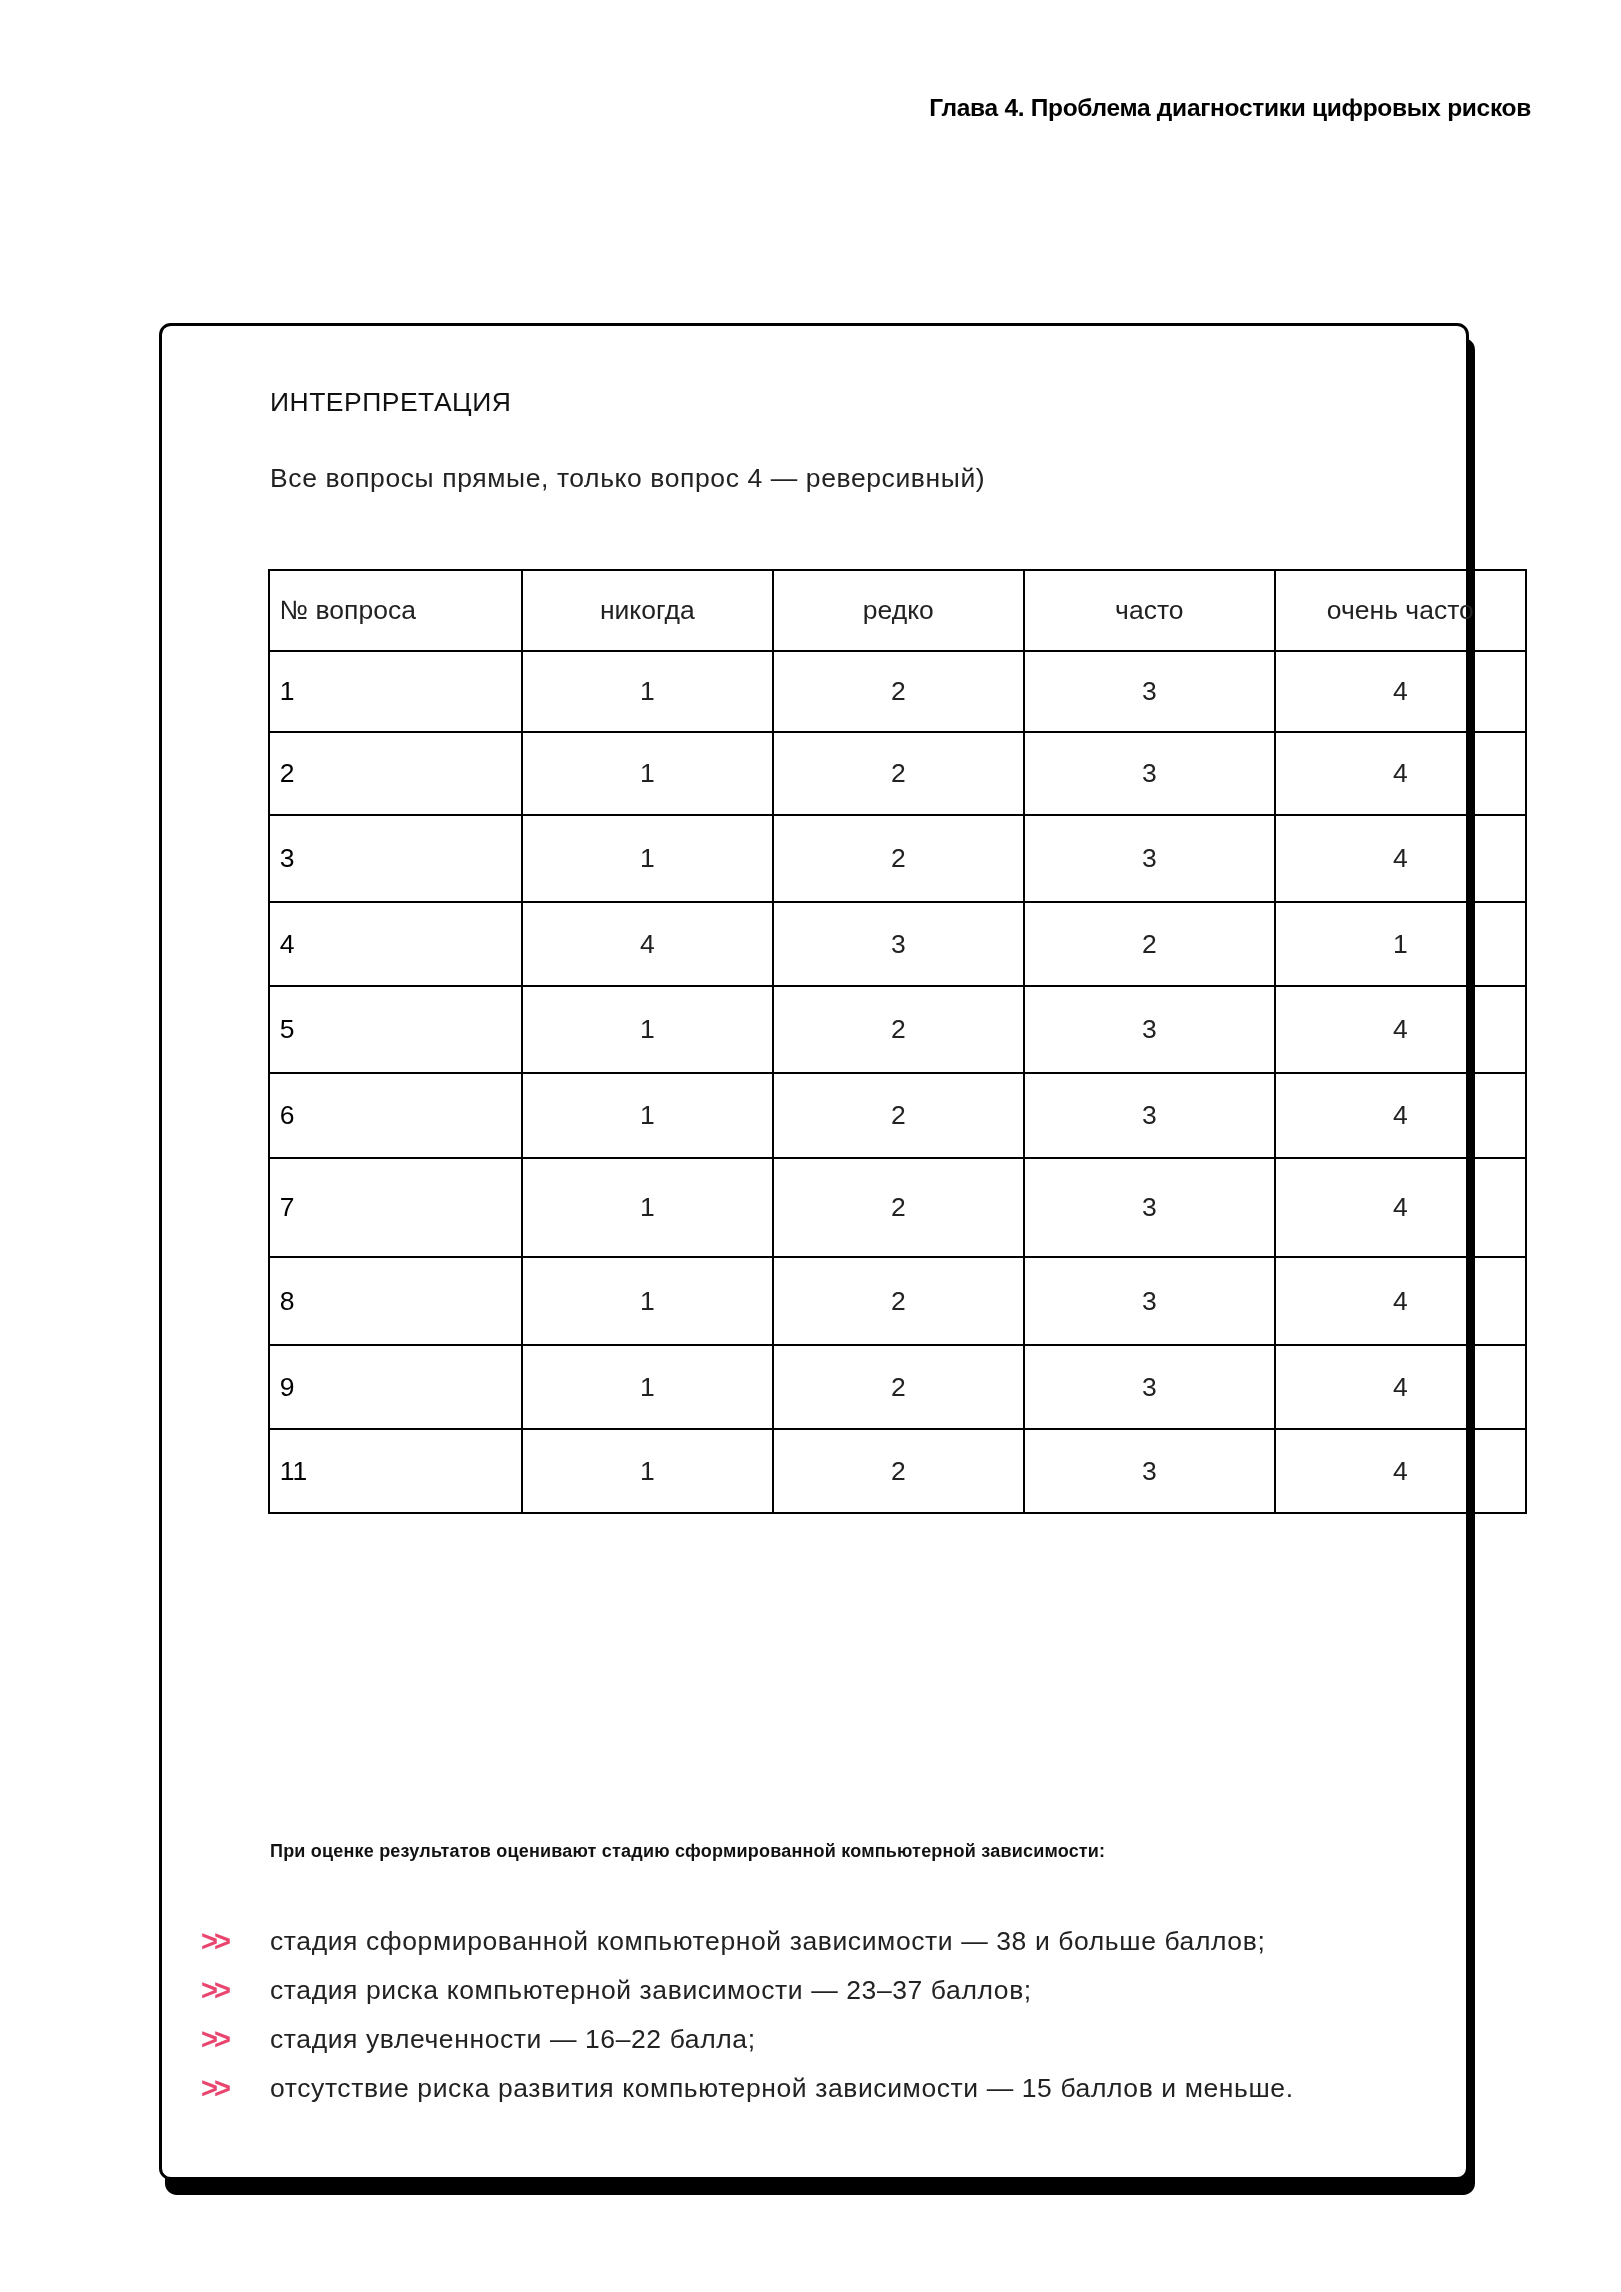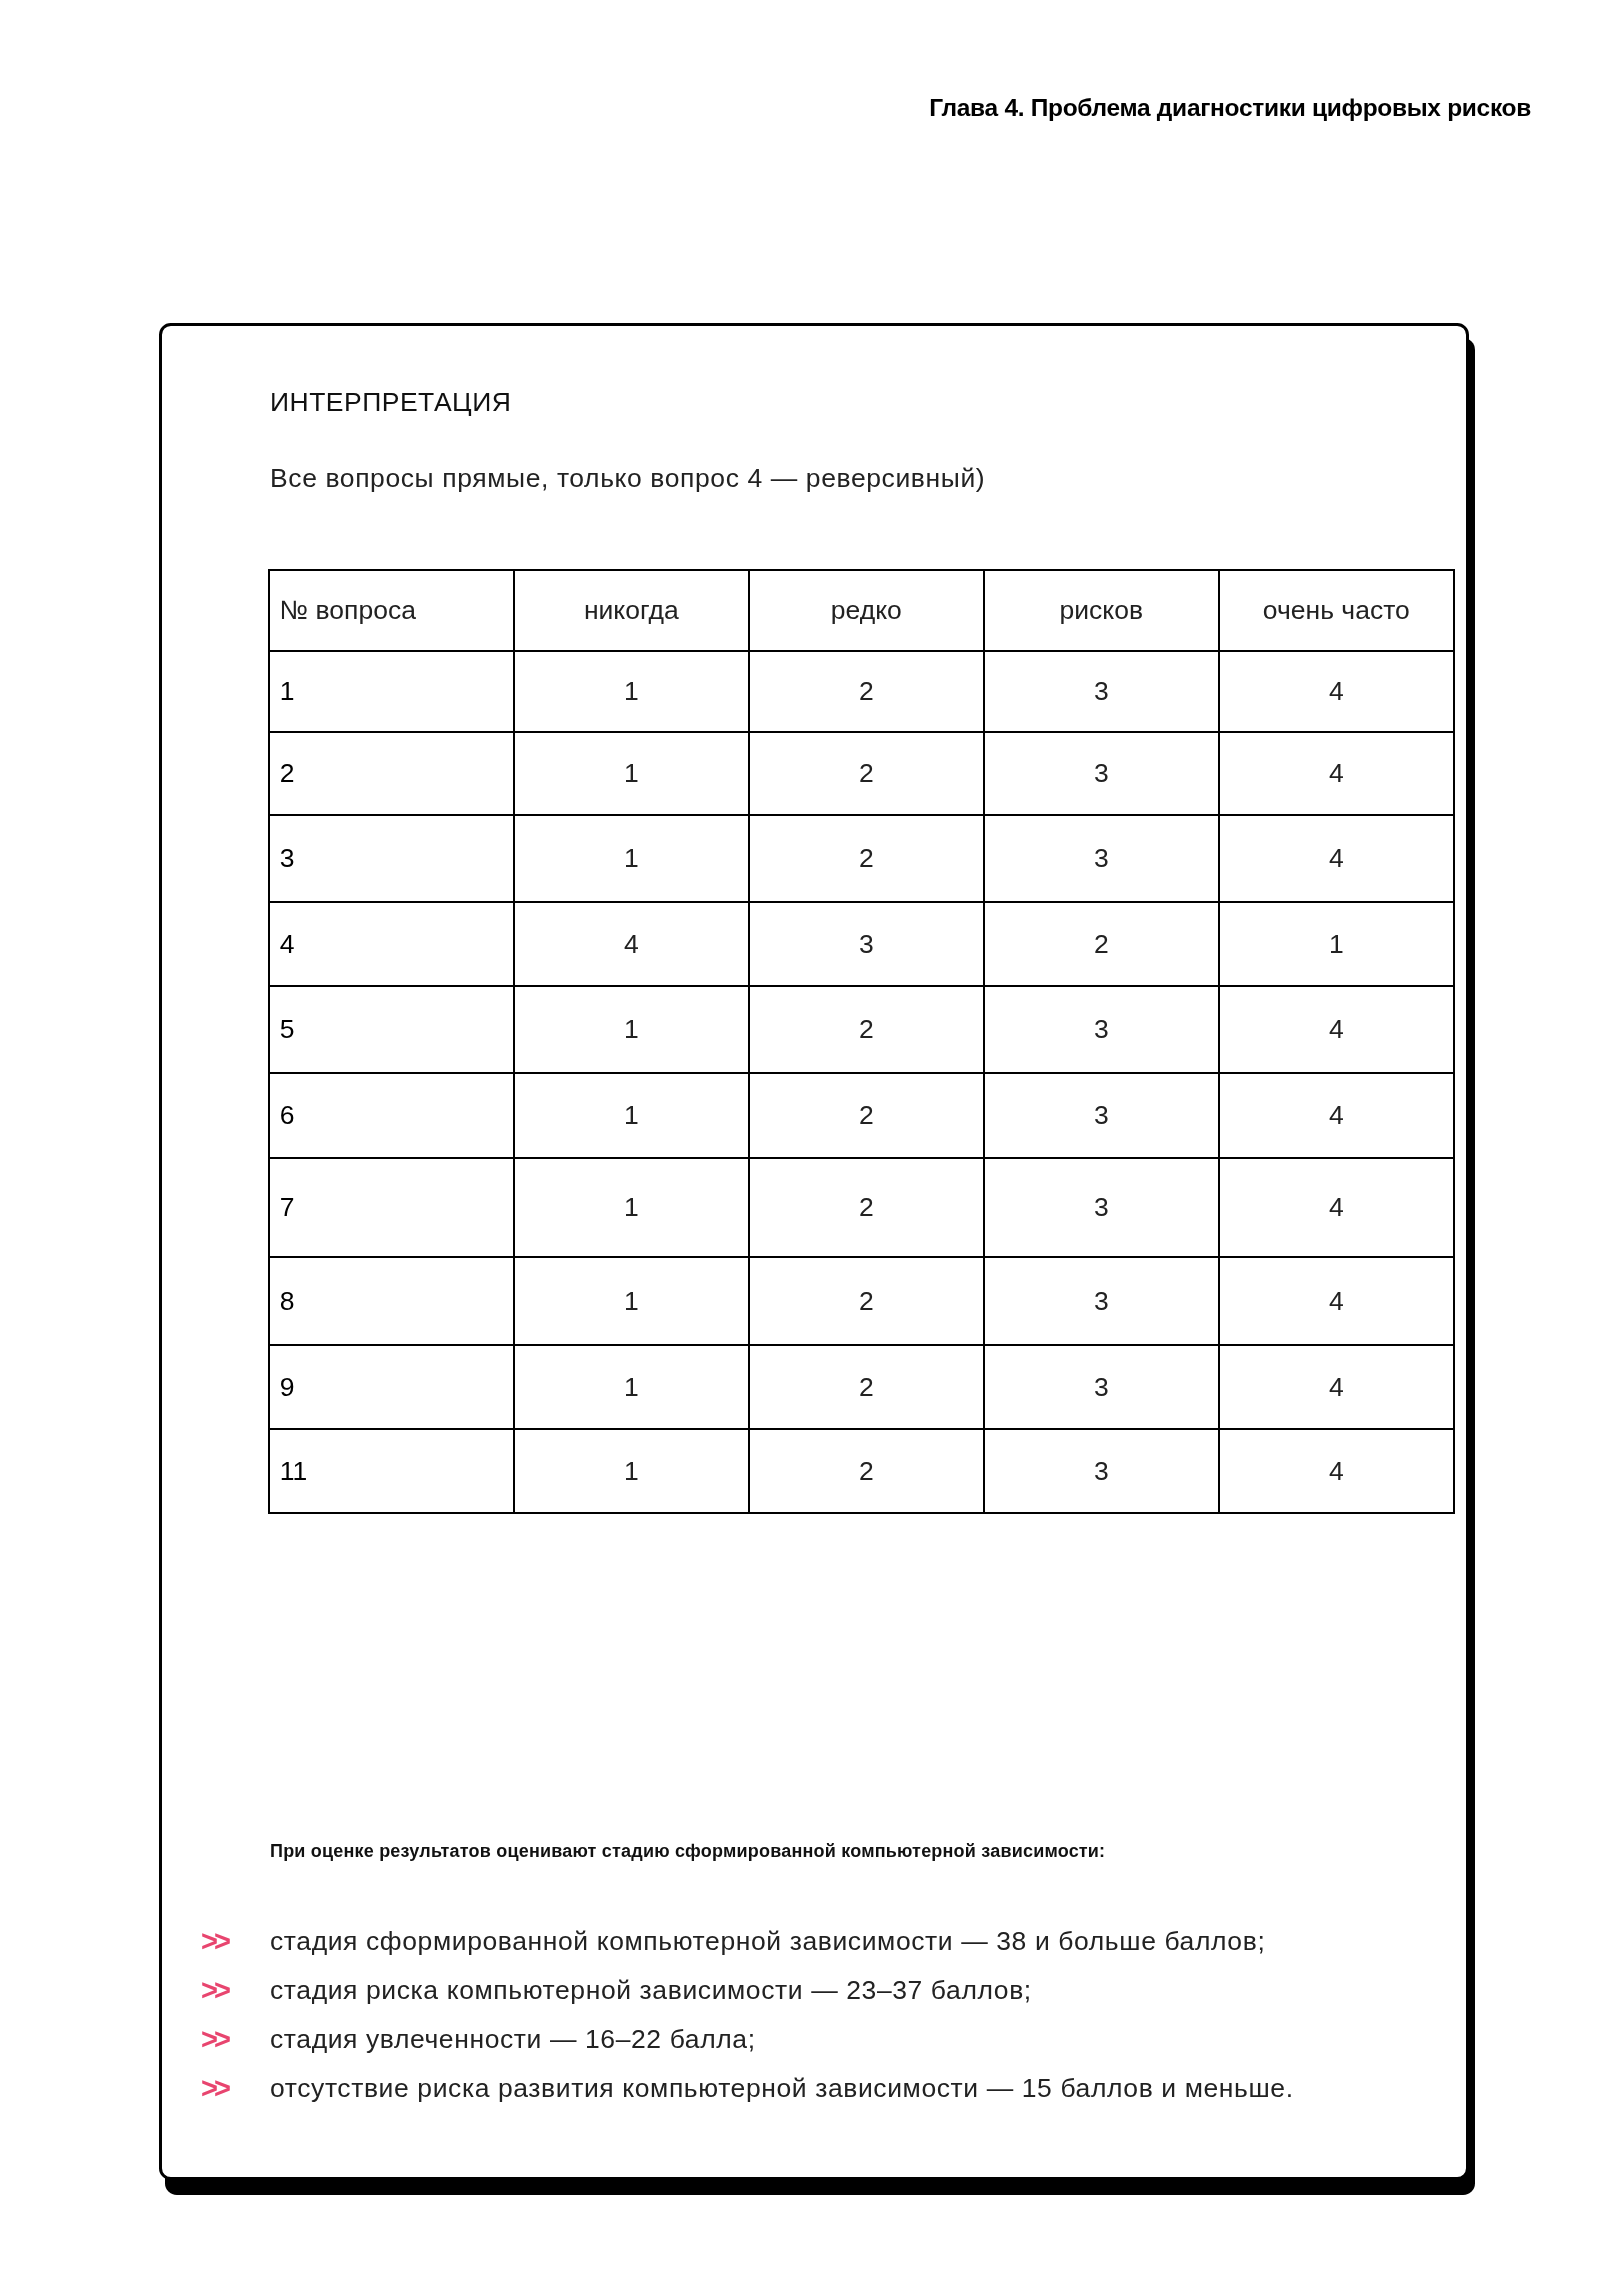--- a/index.html
+++ b/index.html
@@ -26,21 +26,21 @@
   }
   .intro {
     position: absolute; left: 108px; top: 137px;
     font-size: 26.5px; letter-spacing: 0.6px; color: #222;
   }
   table.scores {
     position: absolute; left: 106px; top: 243px;
     border-collapse: collapse; table-layout: fixed; width: 1170px;
   }
   table.scores td, table.scores th {
-    border: 2.9px solid #000; padding: 0; font-weight: normal;
+    border: 2.9px solid #000; padding: 8px; font-weight: normal;
     font-size: 26.5px; color: #222; text-align: center; width: 233px;
   }
   table.scores th.first, table.scores td.first { text-align: left; padding-left: 9.8px; }
   table.scores td.first { color: #000; }
   .notes {
     position: absolute; left: 108px; top: 1353px; width: 1176px;
     font-size: 26.5px; line-height: 38px; letter-spacing: 0.5px; color: #222;
   }
   .lead {
     position: absolute; left: 108px; top: 1507px; width: 1176px;
@@ -60,21 +60,21 @@
 <div class="card">
   <div class="section-title">ИНТЕРПРЕТАЦИЯ</div>
   <div class="intro">Все вопросы прямые, только вопрос 4 — реверсивный)</div>
 
   <table class="scores">
     <thead>
       <tr style="height:81px">
         <th class="first">№  вопроса</th>
         <th>никогда</th>
         <th>редко</th>
-        <th>рисков</th>
+        <th>часто</th>
         <th>очень часто</th>
       </tr>
     </thead>
     <tbody>
       <tr style="height:81px">
         <td class="first">1</td>
         <td>1</td>
         <td>2</td>
         <td>3</td>
         <td>4</td>

